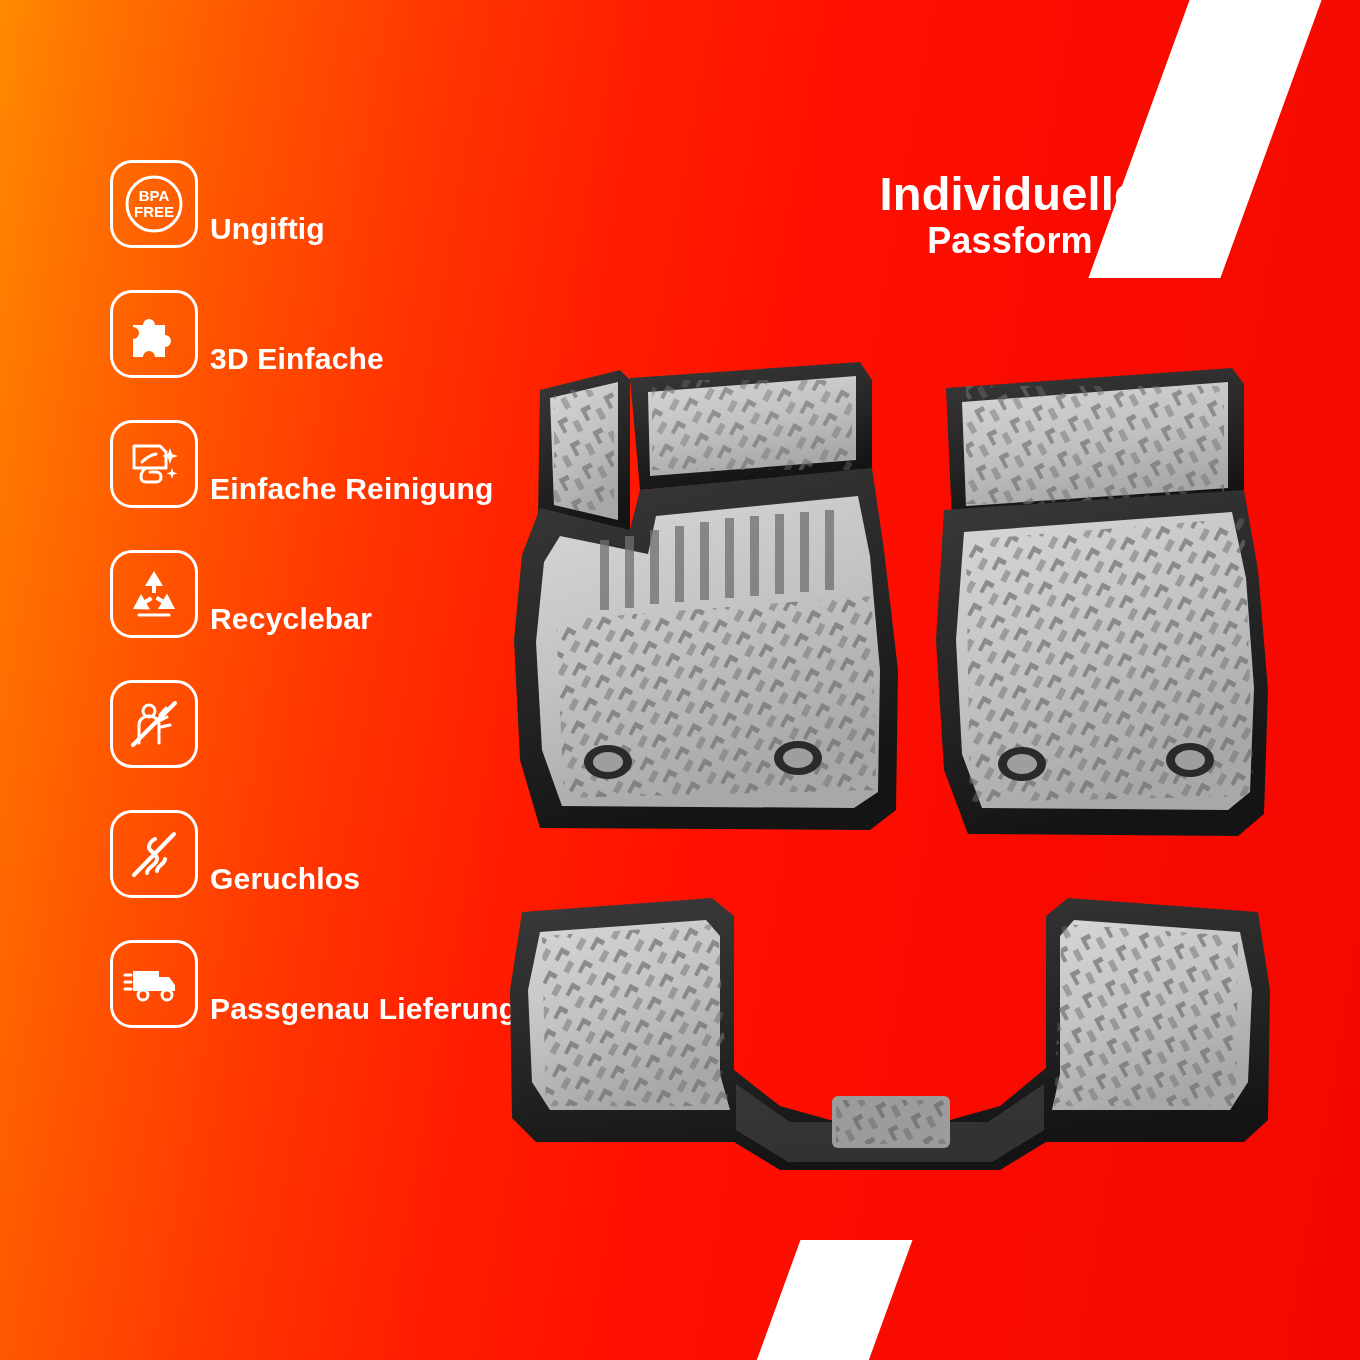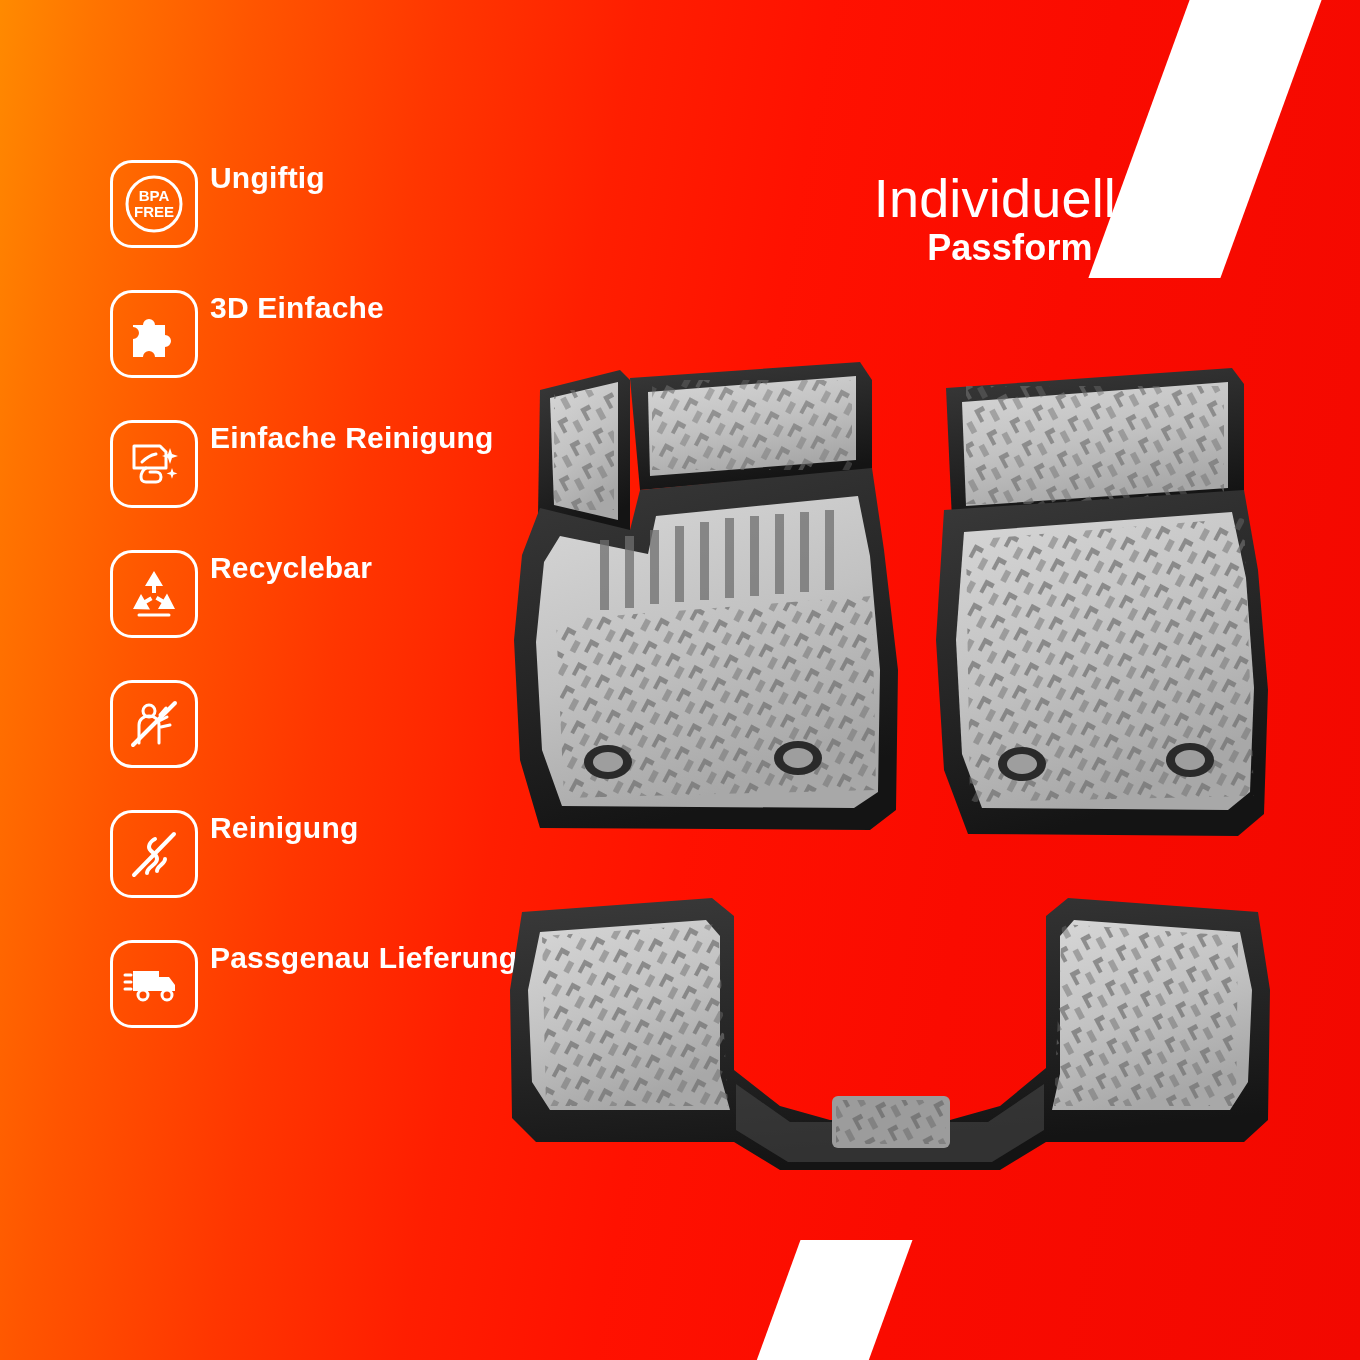--- a/index.html
+++ b/index.html
@@ -32,29 +32,29 @@
     width:112px;height:140px;left:775px;bottom:-20px;
     transform:skewX(-20deg);
   }
 
   
   .headline{
     position:absolute;left:700px;top:168px;width:620px;
     text-align:center;color:#ffffff;line-height:1.12;
     letter-spacing:.2px;
   }
-  .headline .l1{font-size:54px;font-weight:400;display:block;}
+  .headline .l1{font-size:47px;font-weight:700;display:block;}
   .headline .l2{font-size:36px;font-weight:700;display:block;}
 
   
   .features{
     position:absolute;left:78px;top:160px;width:520px;
   }
   .feature{
-    display:flex;align-items:flex-start;margin-bottom:42px;height:88px;padding-left:32px;
+    display:flex;align-items:flex-end;margin-bottom:42px;height:88px;padding-left:32px;
   }
   .badge{
     width:88px;height:88px;border:3px solid #ffffff;border-radius:22px;
     flex:0 0 88px;display:flex;align-items:center;justify-content:center;
     box-sizing:border-box;
   }
   .badge svg{display:block;}
   .flabel{
     margin-left:12px;color:#ffffff;font-size:30px;font-weight:700;
     line-height:1.22;letter-spacing:.2px;
@@ -136,21 +136,21 @@
     </div>
 
     <div class="feature">
       <div class="badge">
         <svg width="58" height="58" viewBox="0 0 58 58">
           <path d="M22 48c0-6 10-8 10-14s-8-7-8-12 6-8 6-8" fill="none" stroke="#fff" stroke-width="4" stroke-linecap="round"></path>
           <path d="M32 46c0-5 8-7 8-12" fill="none" stroke="#fff" stroke-width="4" stroke-linecap="round"></path>
           <path d="M9 50L49 9" stroke="#fff" stroke-width="4" stroke-linecap="round"></path>
         </svg>
       </div>
-      <div class="flabel">Reinigung</div>
+      <div class="flabel">Geruchlos</div>
     </div>
 
     <div class="feature">
       <div class="badge">
         <svg width="62" height="62" viewBox="0 0 62 62">
           <rect x="10" y="18" width="26" height="20" fill="#fff"></rect>
           <path d="M36 24h10l6 8v6H36z" fill="#fff"></path>
           <circle cx="20" cy="42" r="5" fill="none" stroke="#fff" stroke-width="3"></circle>
           <circle cx="44" cy="42" r="5" fill="none" stroke="#fff" stroke-width="3"></circle>
           <path d="M2 22h6M2 29h6M2 36h6" stroke="#fff" stroke-width="3" stroke-linecap="round"></path>

